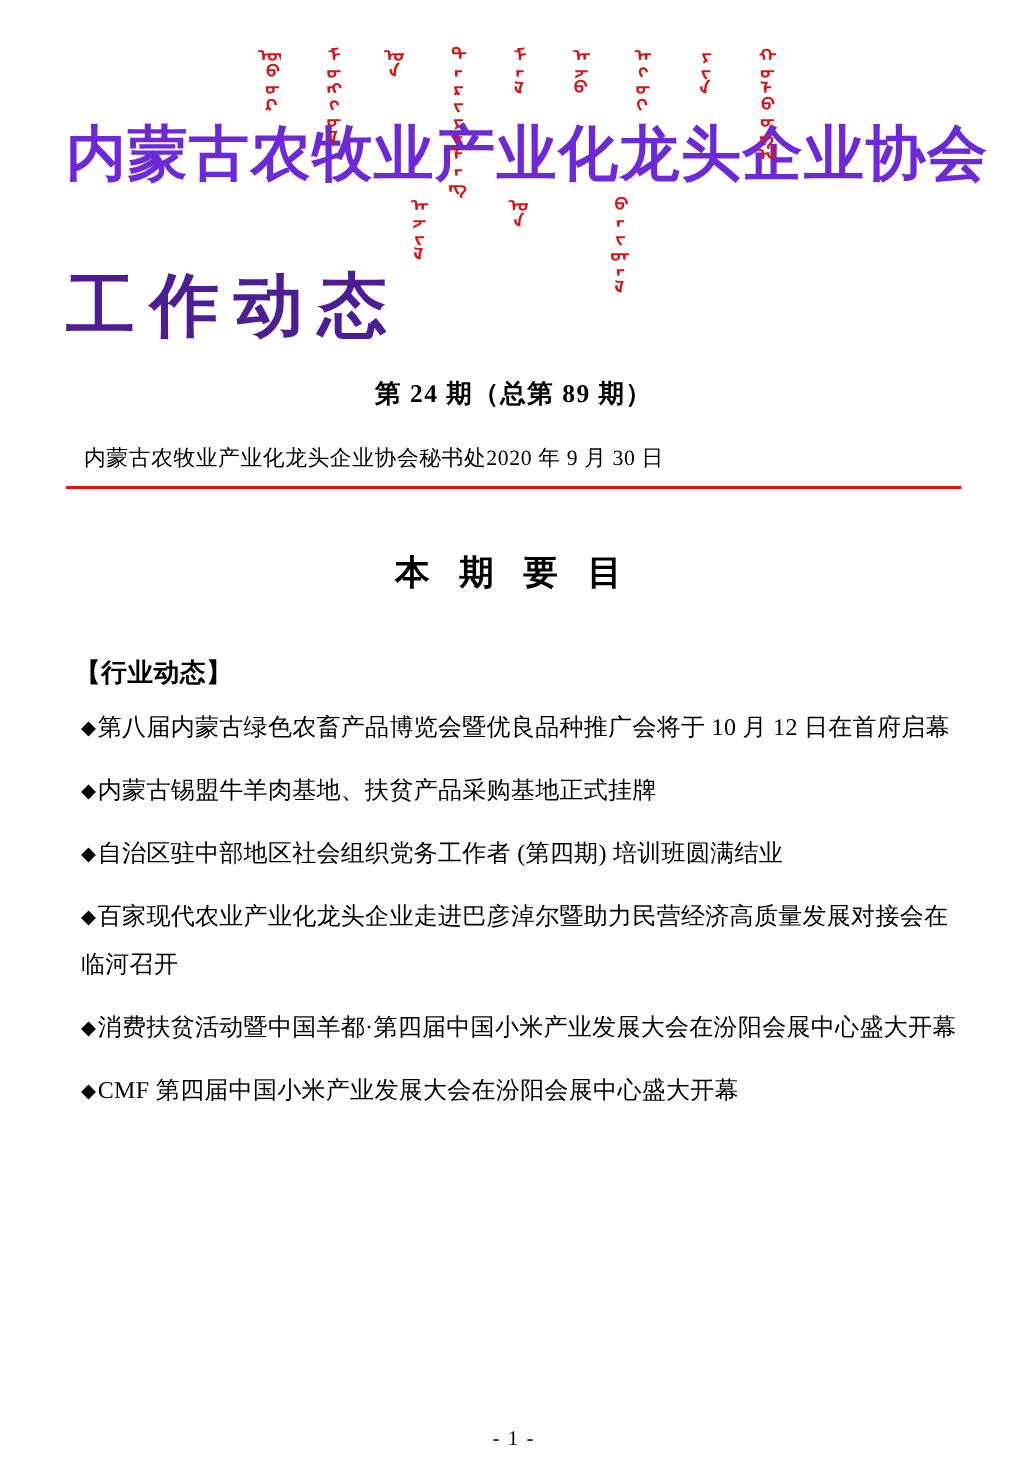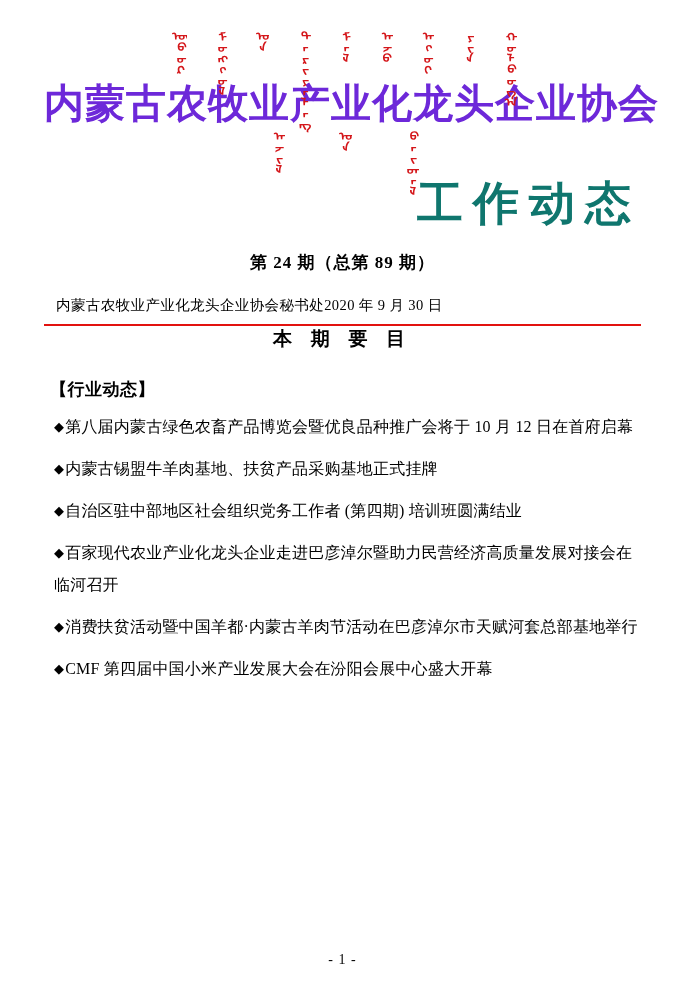--- a/index.html
+++ b/index.html
@@ -60,22 +60,22 @@
     color: #6d28d9;
     font-family: "DejaVu Sans", sans-serif;
     font-weight: 700;
     font-size: 40px;
     letter-spacing: 1px;
     margin-top: 6px;
     line-height: 1.05;
     white-space: nowrap;
   }
   .doc-title {
-    text-align: right;
-    color: #0f766e;
+    text-align: left;
+    color: #4c1d95;
     font-family: "DejaVu Sans", sans-serif;
     font-weight: 700;
     font-size: 46px;
     letter-spacing: 10px;
     margin-top: 8px;
     line-height: 1.1;
   }
 
   
   .issue-line {
@@ -101,30 +101,31 @@
   
   .rule {
     margin-top: 9px;
     height: 0;
     border-top: 2px solid #e2120f;
   }
 
   
   .contents-heading {
     text-align: center;
-    font-size: 19px;
+    font-size: 23px;
     font-weight: 700;
     letter-spacing: 7px;
+    margin-top: 40px;
   }
 
   
   .section-title {
     font-size: 17px;
     font-weight: 700;
-    margin-top: 26px;
+    margin-top: 40px;
     margin-left: 6px;
     letter-spacing: 0.5px;
   }
   .entry {
     font-size: 16px;
     line-height: 2.0;
     margin-top: 10px;
     margin-left: 10px;
     text-indent: 0;
     letter-spacing: 0.2px;
@@ -183,17 +184,17 @@
   <div class="rule"></div>
 
   <div class="contents-heading">本 期 要 目</div>
 
   <div class="section-title">【行业动态】</div>
   <div class="entry"><span class="bullet">◆</span><span>第八届内蒙古绿色农畜产品博览会暨优良品种推广会将于 10 月 12 日在首府启幕</span></div>
 
   <div class="entry"><span class="bullet">◆</span><span>内蒙古锡盟牛羊肉基地、扶贫产品采购基地正式挂牌</span></div>
   <div class="entry"><span class="bullet">◆</span><span>自治区驻中部地区社会组织党务工作者 (第四期) 培训班圆满结业</span></div>
   <div class="entry"><span class="bullet">◆</span><span>百家现代农业产业化龙头企业走进巴彦淖尔暨助力民营经济高质量发展对接会在临河召开</span></div>
-  <div class="entry"><span class="bullet">◆</span><span>消费扶贫活动暨中国羊都·内蒙古羊肉节活动在巴彦淖尔市天赋河套总部基地举行</span></div>
+  <div class="entry"><span class="bullet">◆</span><span>消费扶贫活动暨中国羊都·第四届中国小米产业发展大会在汾阳会展中心盛大开幕</span></div>
   <div class="entry"><span class="bullet">◆</span><span>CMF 第四届中国小米产业发展大会在汾阳会展中心盛大开幕</span></div>
 
   <div class="page-number">- 1 -</div>
 </div>
 
 </body></html>

